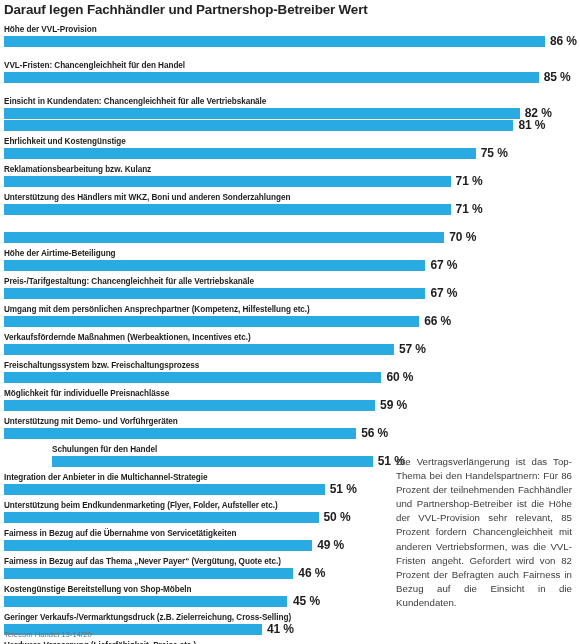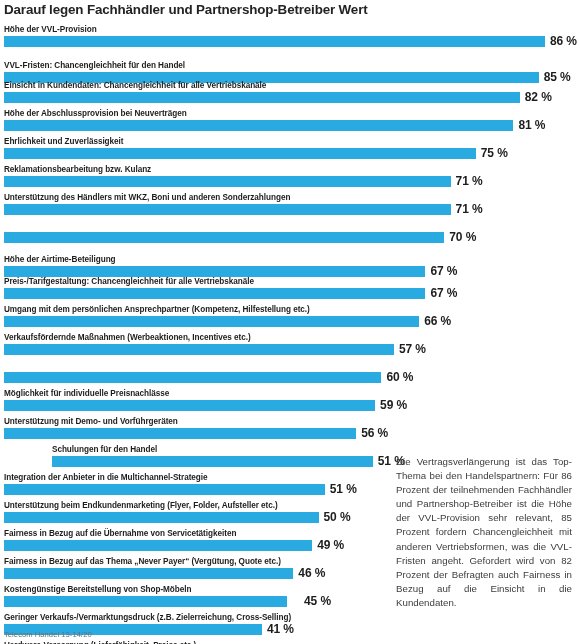--- a/index.html
+++ b/index.html
@@ -130,36 +130,35 @@
         </div>
         <div class="bar-value" style="left: 549.94px;">86 %</div>
       </div>
       <div class="bar-row" style="top: 28px; margin-top: 8px;">
         <div class="bar-label">VVL-Fristen: Chancengleichheit für den Handel</div>
         <div class="bar-track" style="width: 534.65px;">
           <div class="bar-fill" style="width: 100%; background: rgb(41, 171, 226);"></div>
         </div>
         <div class="bar-value" style="left: 543.65px;">85 %</div>
       </div>
-      <div class="bar-row" style="top: 56px;">
+      <div class="bar-row" style="top: 72px;">
         <div class="bar-label">Einsicht in Kundendaten: Chancengleichheit für alle Vertriebskanäle</div>
         <div class="bar-track" style="width: 515.78px;">
           <div class="bar-fill" style="width: 100%; background: rgb(41, 171, 226);"></div>
         </div>
         <div class="bar-value" style="left: 524.78px;">82 %</div>
       </div>
       <div class="bar-row" style="top: 84px;">
-        <div class="bar-label">Höhe der Abschlussprovision bei Neuverträgen</div>
         <div class="bar-track" style="width: 509.49px;">
           <div class="bar-fill" style="width: 100%; background: rgb(41, 171, 226);"></div>
         </div>
         <div class="bar-value" style="left: 518.49px;">81 %</div>
       </div>
       <div class="bar-row" style="top: 112px;">
-        <div class="bar-label">Ehrlichkeit und Zuverlässigkeit</div>
+        <div class="bar-label">Ehrlichkeit und Kostengünstige</div>
         <div class="bar-track" style="width: 471.75px;">
           <div class="bar-fill" style="width: 100%; background: rgb(41, 171, 226);"></div>
         </div>
         <div class="bar-value" style="left: 480.75px;">75 %</div>
       </div>
       <div class="bar-row" style="top: 140px;">
         <div class="bar-label">Reklamationsbearbeitung bzw. Kulanz</div>
         <div class="bar-track" style="width: 446.59px;">
           <div class="bar-fill" style="width: 100%; background: rgb(41, 171, 226);"></div>
         </div>
@@ -171,21 +170,21 @@
           <div class="bar-fill" style="width: 100%; background: rgb(41, 171, 226);"></div>
         </div>
         <div class="bar-value" style="left: 455.59px;">71 %</div>
       </div>
       <div class="bar-row" style="top: 196px;">
         <div class="bar-track" style="width: 440.3px;">
           <div class="bar-fill" style="width: 100%; background: rgb(41, 171, 226);"></div>
         </div>
         <div class="bar-value" style="left: 449.3px;">70 %</div>
       </div>
-      <div class="bar-row" style="top: 224px; margin-top: 6px;">
+      <div class="bar-row" style="top: 224px;">
         <div class="bar-label">Höhe der Airtime-Beteiligung</div>
         <div class="bar-track" style="width: 421.43px;">
           <div class="bar-fill" style="width: 100%; background: rgb(41, 171, 226);"></div>
         </div>
         <div class="bar-value" style="left: 430.43px;">67 %</div>
       </div>
       <div class="bar-row" style="top: 252px;">
         <div class="bar-label">Preis-/Tarifgestaltung: Chancengleichheit für alle Vertriebskanäle</div>
         <div class="bar-track" style="width: 421.43px;">
           <div class="bar-fill" style="width: 100%; background: rgb(41, 171, 226);"></div>
@@ -200,20 +199,21 @@
         <div class="bar-value" style="left: 424.14px;">66 %</div>
       </div>
       <div class="bar-row" style="top: 308px; text-decoration: underline;">
         <div class="bar-label">Verkaufsfördernde Maßnahmen (Werbeaktionen, Incentives etc.)</div>
         <div class="bar-track" style="width: 389.98px;">
           <div class="bar-fill" style="width: 100%; background: rgb(41, 171, 226);"></div>
         </div>
         <div class="bar-value" style="left: 398.98px;">57 %</div>
       </div>
       <div class="bar-row" style="top: 336px;">
+        <div class="bar-label">Freischaltungssystem bzw. Freischaltungsprozess</div>
         <div class="bar-track" style="width: 377.4px;">
           <div class="bar-fill" style="width: 100%; background: rgb(41, 171, 226);"></div>
         </div>
         <div class="bar-value" style="left: 386.4px;">60 %</div>
       </div>
       <div class="bar-row" style="top: 364px;">
         <div class="bar-label">Möglichkeit für individuelle Preisnachlässe</div>
         <div class="bar-track" style="width: 371.11px;">
           <div class="bar-fill" style="width: 100%; background: rgb(41, 171, 226);"></div>
         </div>
@@ -259,21 +259,21 @@
         <div class="bar-track" style="width: 289.34px;">
           <div class="bar-fill" style="width: 100%; background: rgb(41, 171, 226);"></div>
         </div>
         <div class="bar-value" style="left: 298.34px;">46 %</div>
       </div>
       <div class="bar-row" style="top: 560px;">
         <div class="bar-label">Kostengünstige Bereitstellung von Shop-Möbeln</div>
         <div class="bar-track" style="width: 283.05px;">
           <div class="bar-fill" style="width: 100%; background: rgb(41, 171, 226);"></div>
         </div>
-        <div class="bar-value" style="left: 304px;">45 %</div>
+        <div class="bar-value" style="left: 293px;">45 %</div>
       </div>
       <div class="bar-row" style="top: 588px;">
         <div class="bar-label">Geringer Verkaufs-/Vermarktungsdruck (z.B. Zielerreichung, Cross-Selling)</div>
         <div class="bar-track" style="width: 257.89px;">
           <div class="bar-fill" style="width: 100%; background: rgb(41, 171, 226);"></div>
         </div>
         <div class="bar-value" style="left: 266.89px;">41 %</div>
       </div>
       <div class="bar-row" style="top: 616px;">
         <div class="bar-label">Hardware-Versorgung (Lieferfähigkeit, Preise etc.)</div>

